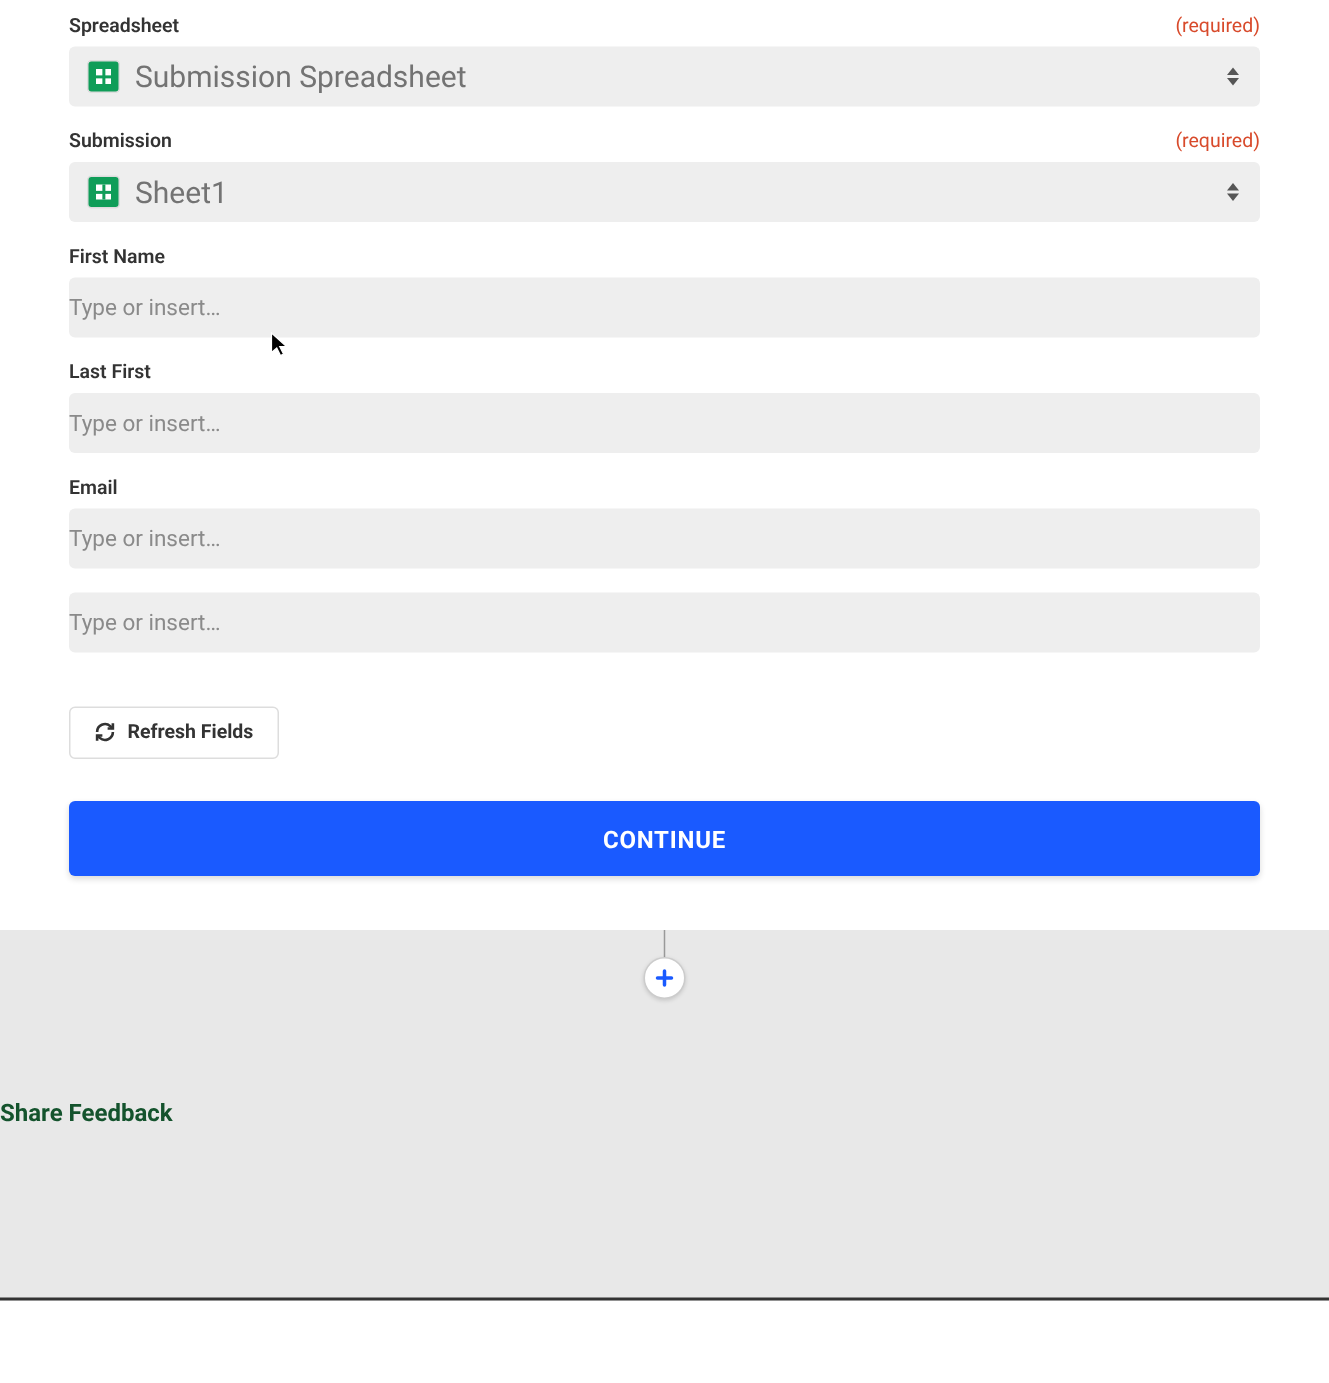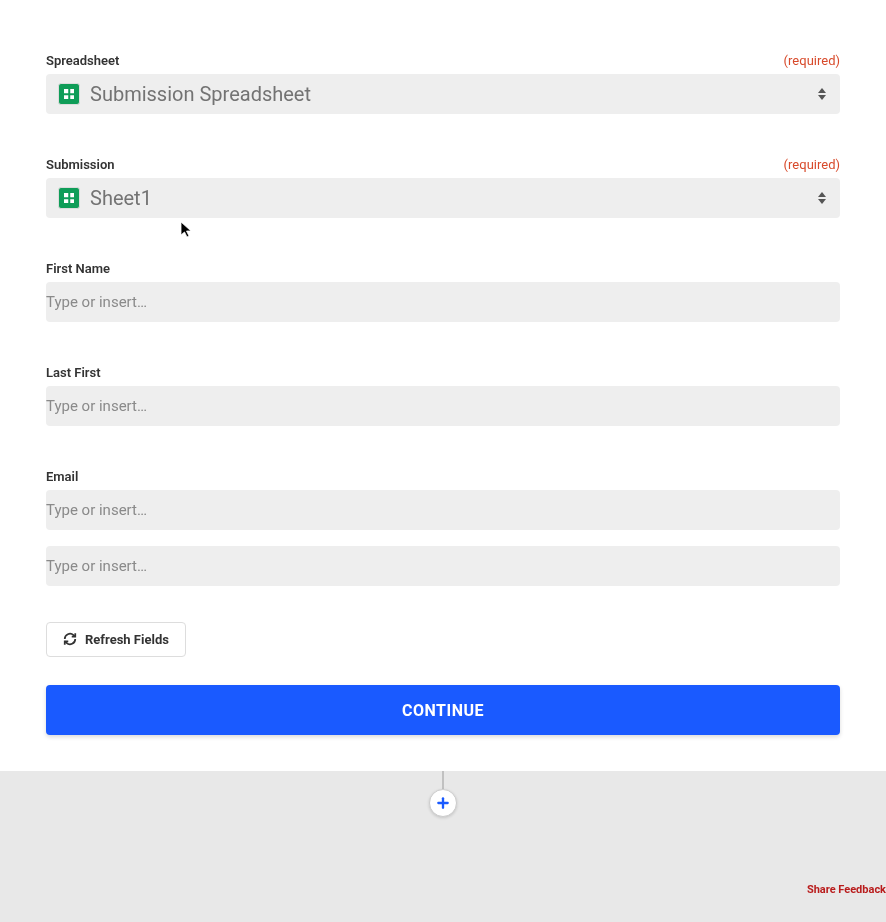--- a/index.html
+++ b/index.html
@@ -19,21 +19,20 @@
       background: #fff;
     }
     .field-group {
       margin-bottom: 16px;
     }
     .label-row {
       display: flex;
       justify-content: space-between;
       align-items: center;
       margin-bottom: 6px;
-      margin-top: 43px;
     }
     .field-label {
       font-size: 13px;
       font-weight: 600;
       color: #333;
     }
     .required-tag {
       font-size: 13px;
       color: #d84a2b;
     }
@@ -195,24 +194,24 @@
     }
     .plus-btn svg {
       width: 14px;
       height: 14px;
     }
     .share-feedback {
       position: absolute;
       left: 0;
       right: 0;
       top: 112px;
-      text-align: right;
-      font-size: 11px;
+      text-align: left;
+      font-size: 16px;
       font-weight: 700;
-      color: #b91c1c;
+      color: #14532d;
     }
     .cursor {
       position: absolute;
       left: 180px;
       top: 221px;
       width: 14px;
       height: 18px;
       pointer-events: none;
       z-index: 10;
     }

